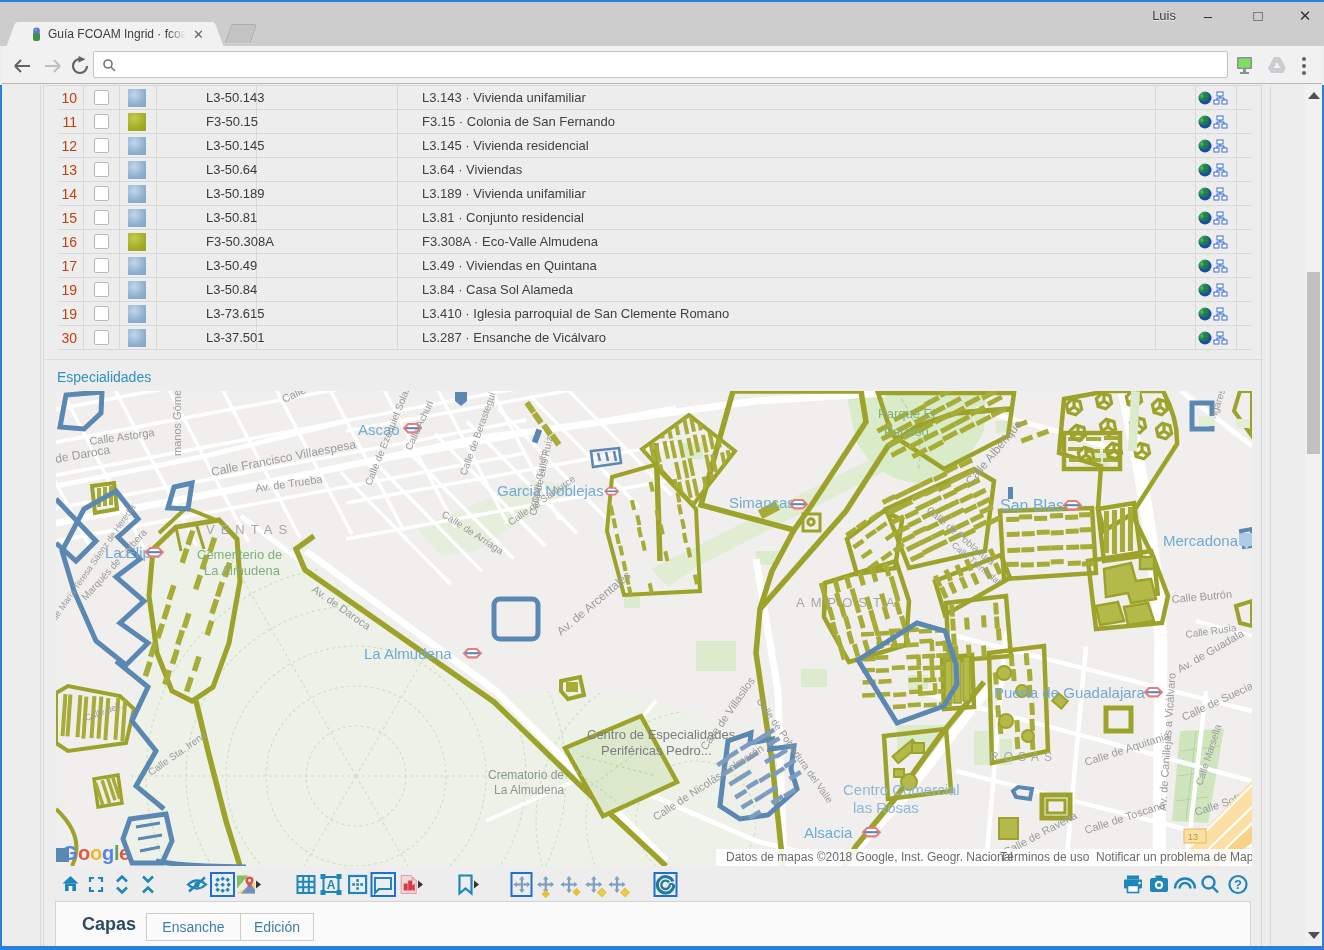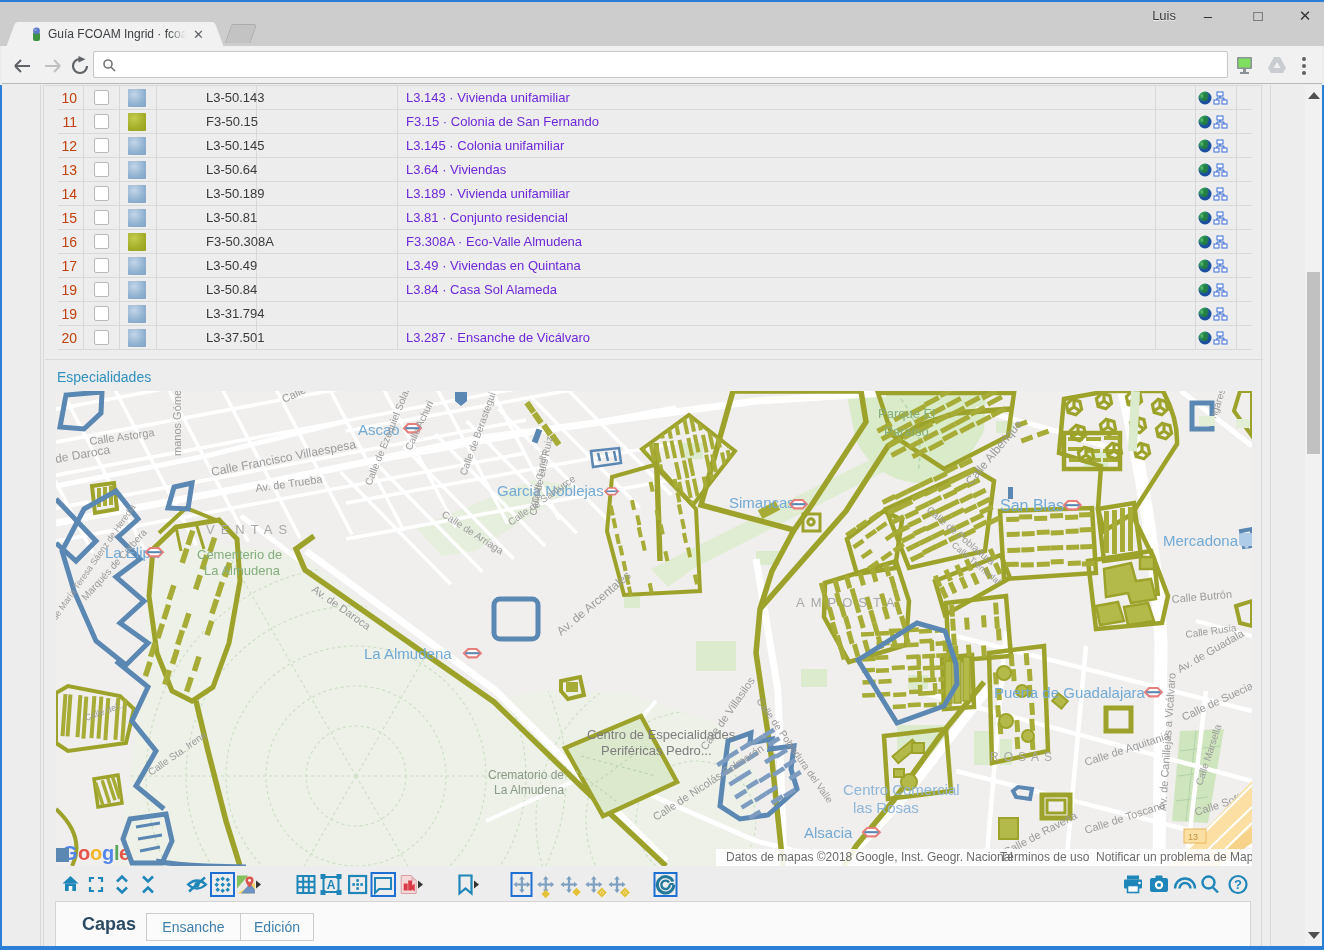--- a/index.html
+++ b/index.html
@@ -27,21 +27,21 @@
 
 #tbl { position:absolute; left:55px; top:1px; width:1194px; border-left:1px solid #d8d8d8; border-right:1px solid #d8d8d8; }
 #tbl .row { position:absolute; left:0; width:1194px; height:24px; border-bottom:1px solid #d8d8d8; }
 #tbl .num { position:absolute; left:0; top:0; width:19px; height:24px; line-height:24px; text-align:right; color:#c2410c; font-size:14px; }
 #tbl .cell-border { position:absolute; top:0; width:1px; height:24px; background:#d8d8d8; }
 #tbl .chk { position:absolute; left:36px; top:4px; width:15px; height:15px; background:#fff; border:1px solid #b9b9b9; border-radius:2px; }
 #tbl .ic { position:absolute; left:70px; top:3px; width:18px; height:18px; border-radius:1px; }
 #tbl .ic.b { background:radial-gradient(circle at 35% 30%, #c3d6e9, #8fb1d0 60%, #7fa3c6); }
 #tbl .ic.o { background:radial-gradient(circle at 35% 30%, #c3cc4e, #a3ad27 60%, #97a21c); }
 #tbl .code { position:absolute; left:108px; top:0; height:24px; line-height:24px; font-size:13px; color:#3a3a3a;margin-left:40px; }
-#tbl .desc { position:absolute; left:348px; top:0; height:24px; line-height:24px; font-size:13px; color:#6d28d9; }
+#tbl .desc { position:absolute; left:364px; top:0; height:24px; line-height:24px; font-size:13px; color:#404040; }
 #tbl .gicons { position:absolute; left:1140px; top:4px; width:32px; height:16px; }
 
 #geotitle { left:55px; top:284px; font-size:14px; color:#3191c1; }
 #map { left:54px; top:306px; width:1196px; height:475px; background:#f0efed; overflow:hidden; }
 
 #maptools { left:41px; top:781px; width:1218px; height:35px; }
 
 #capas { left:53px; top:816px; width:1196px; height:45px; background:#fafafa; border:1px solid #d4d4d4; border-bottom:none; }
 #capas h2 { position:absolute; left:26px; top:12px; font-size:18px; font-weight:bold; color:#2c4a63; }
 .tabbtn { position:absolute; top:11px; height:28px; background:#fbfbfb; border:1px solid #cccccc; color:#3c7fae; font-size:14px; line-height:26px; text-align:center; }
@@ -188,21 +188,21 @@
     <div class="cell-border" style="left:61px"></div>
     <div class="cell-border" style="left:98px"></div>
     <div class="cell-border" style="left:198px"></div>
     <div class="cell-border" style="left:339px"></div>
     <div class="cell-border" style="left:1097px"></div>
     <div class="cell-border" style="left:1137px"></div>
     <div class="cell-border" style="left:1178px"></div>
     <div class="chk"></div>
     <div class="ic b"></div>
     <div class="code">L3-50.145</div>
-    <div class="desc">L3.145 · Colonia unifamiliar</div>
+    <div class="desc">L3.145 · Vivienda residencial</div>
     <div class="gicons"><svg width="32" height="16" viewBox="0 0 32 16">
   <defs>
                 <radialGradient id="gg" cx="35%" cy="30%">
                   <stop offset="0%" stop-color="#7fd4a0"></stop>
                   <stop offset="45%" stop-color="#2e9e4f"></stop>
                   <stop offset="100%" stop-color="#1a4f9e"></stop>
                 </radialGradient>
               </defs>
   <circle cx="7" cy="8" r="6.5" fill="url(#gg)"></circle>
   <path d="M4,4 q3,-2 6,0 q-2,3 0,6 q-3,2 -6,0 q2,-3 0,-6" fill="#1f7a3a" opacity="0.8"></path>
@@ -411,41 +411,42 @@
     <div class="cell-border" style="left:25px"></div>
     <div class="cell-border" style="left:61px"></div>
     <div class="cell-border" style="left:98px"></div>
     <div class="cell-border" style="left:198px"></div>
     <div class="cell-border" style="left:339px"></div>
     <div class="cell-border" style="left:1097px"></div>
     <div class="cell-border" style="left:1137px"></div>
     <div class="cell-border" style="left:1178px"></div>
     <div class="chk"></div>
     <div class="ic b"></div>
-    <div class="code">L3-31.794</div>
+    <div class="code">L3-73.615</div>
+    <div class="desc">L3.410 · Iglesia parroquial de San Clemente Romano</div>
     <div class="gicons"><svg width="32" height="16" viewBox="0 0 32 16">
   <defs>
                 <radialGradient id="gg" cx="35%" cy="30%">
                   <stop offset="0%" stop-color="#7fd4a0"></stop>
                   <stop offset="45%" stop-color="#2e9e4f"></stop>
                   <stop offset="100%" stop-color="#1a4f9e"></stop>
                 </radialGradient>
               </defs>
   <circle cx="7" cy="8" r="6.5" fill="url(#gg)"></circle>
   <path d="M4,4 q3,-2 6,0 q-2,3 0,6 q-3,2 -6,0 q2,-3 0,-6" fill="#1f7a3a" opacity="0.8"></path>
   <g fill="#fff" stroke="#3b6fd4" stroke-width="1">
     <rect x="19" y="2" width="6" height="4"></rect>
     <rect x="16" y="10" width="5" height="4"></rect>
     <rect x="24" y="10" width="5" height="4"></rect>
   </g>
   <path d="M22,6 v2 M19,8 h7 M19,8 v2 M26,8 v2" stroke="#3b6fd4" fill="none" stroke-width="1.2"></path>
 </svg></div>
   </div>
         <div class="row" style="top:240px">
-    <div class="num">20</div>
+    <div class="num">30</div>
     <div class="cell-border" style="left:25px"></div>
     <div class="cell-border" style="left:61px"></div>
     <div class="cell-border" style="left:98px"></div>
     <div class="cell-border" style="left:198px"></div>
     <div class="cell-border" style="left:339px"></div>
     <div class="cell-border" style="left:1097px"></div>
     <div class="cell-border" style="left:1137px"></div>
     <div class="cell-border" style="left:1178px"></div>
     <div class="chk"></div>
     <div class="ic b"></div>

